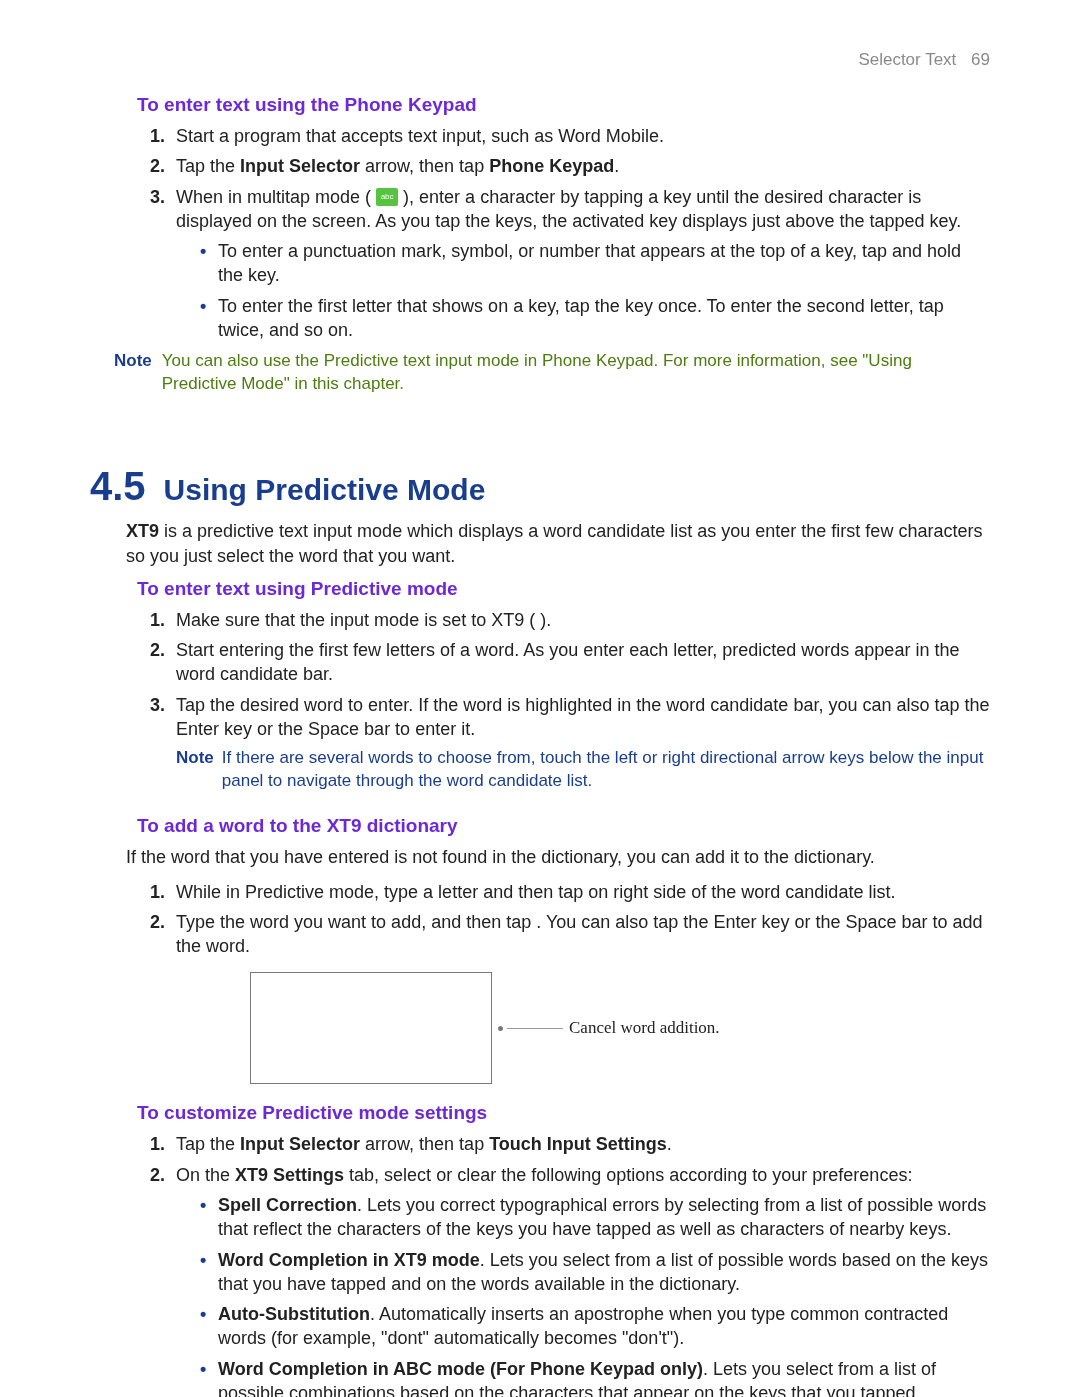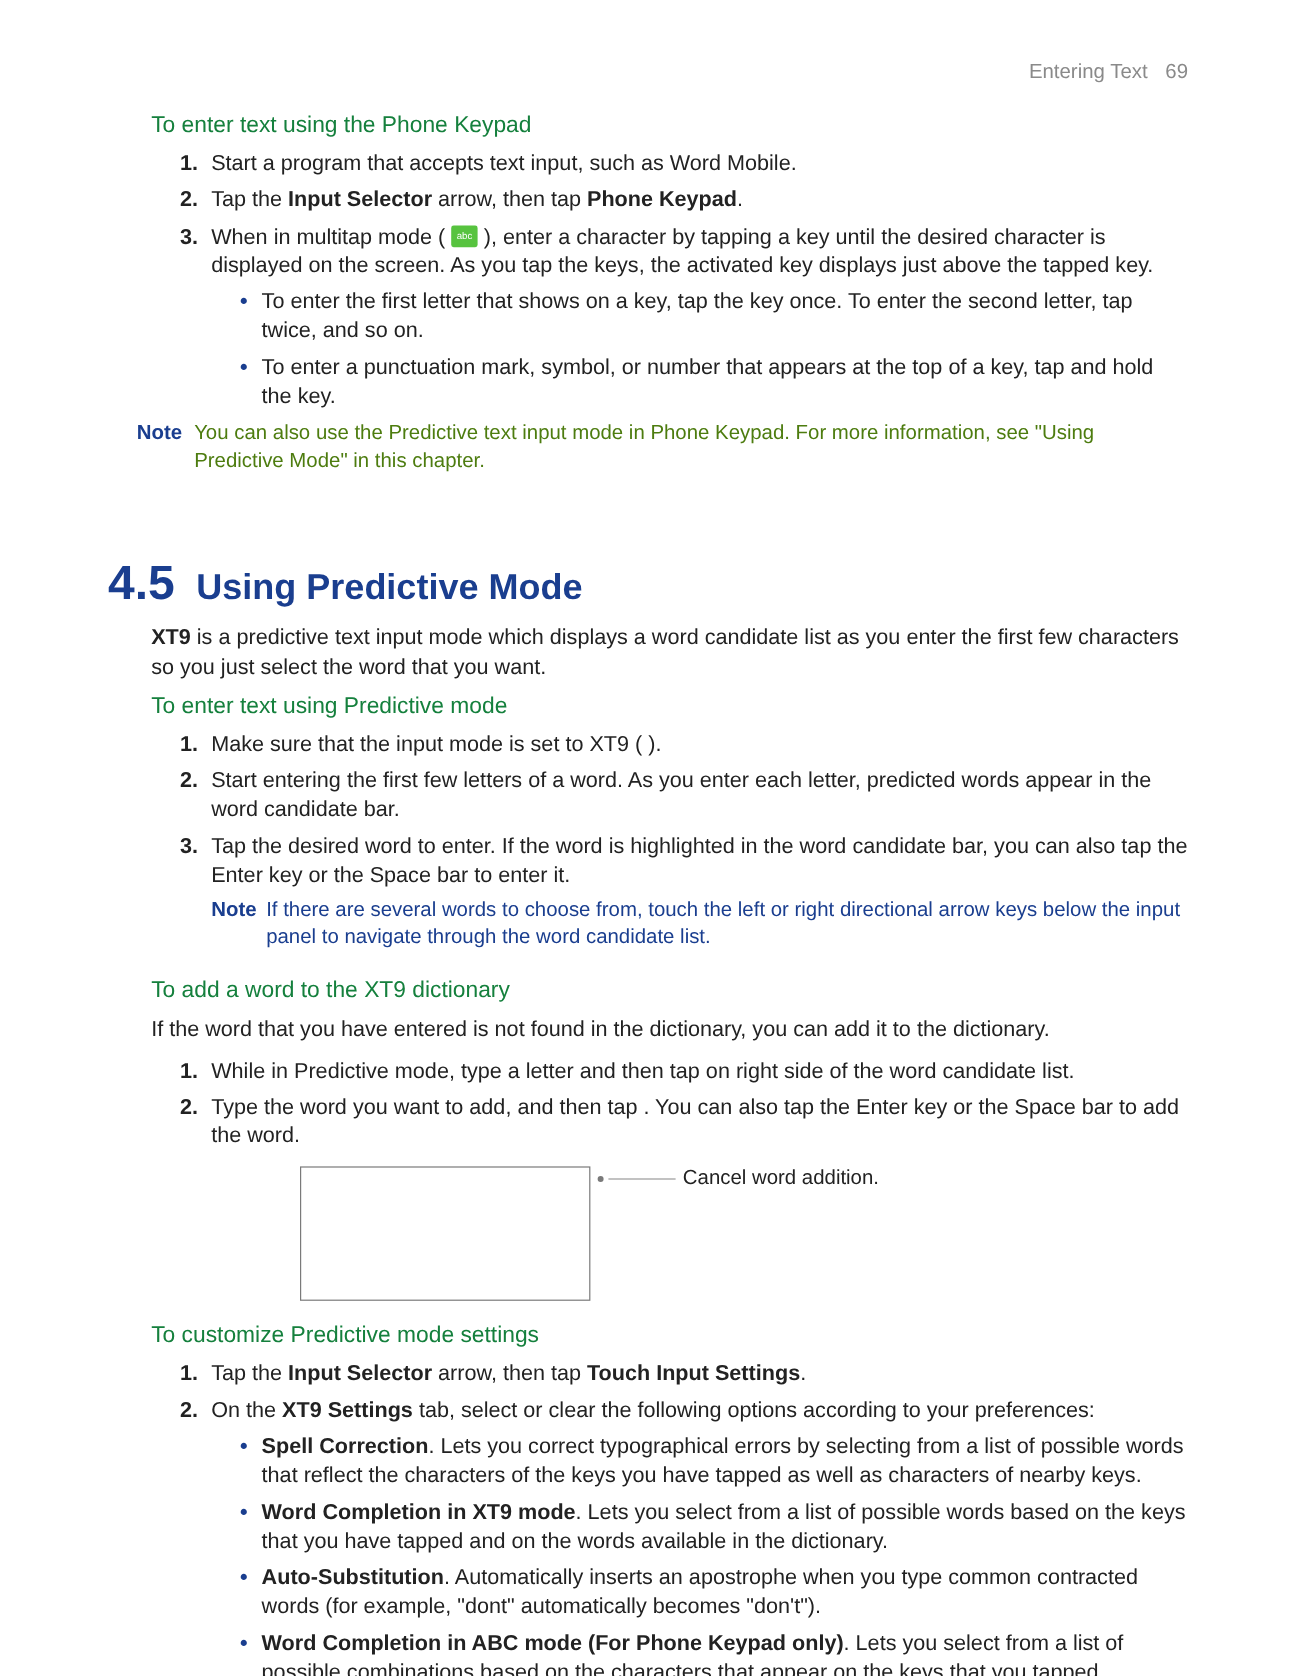--- a/index.html
+++ b/index.html
@@ -17,24 +17,24 @@
     position: relative;
   }
   .running-head {
     text-align: right;
     color: #8a8a8a;
     font-size: 17px;
     margin-bottom: 24px;
   }
   .running-head .pgnum { margin-left: 10px; }
   .subhead {
-    color: #15803d;
-    font-weight: 400;
+    color: #6d28d9;
+    font-weight: 700;
     font-size: 19px;
-    margin: 6px 0 8px 36px;
+    margin: 6px 0 8px 47px;
   }
   ol.numlist {
     list-style: none;
     margin: 0 0 0 60px;
     padding: 0;
   }
   ol.numlist > li {
     position: relative;
     padding-left: 26px;
     font-size: 18px;
@@ -136,22 +136,23 @@
     content: "abc";
     position: absolute;
     left: 0; right: 0; top: 0;
     text-align: center;
     font-size: 8px;
     color: #ffffff;
     line-height: 18px;
   }
   .figure-row {
     display: flex;
-    align-items: flex-start;
+    align-items: center;
     margin: 14px 0 18px 160px;
+    font-family: Liberation Serif, serif;
   }
   .placeholder-box {
     width: 240px;
     height: 110px;
     border: 1px solid #7a7a7a;
     background: #fff;
   }
   .callout-line {
     width: 56px;
     height: 0;
@@ -164,41 +165,41 @@
     background: #7a7a7a;
     margin-right: 4px;
   }
   .callout-text { font-size: 17px; }
 </style>
 </head>
 <body>
 <div class="page">
 
   <div class="running-head">
-    <span>Entering Text</span>
+    <span>Selector Text</span>
     <span class="pgnum">69</span>
   </div>
 
   <div class="subhead">To enter text using the Phone Keypad</div>
   <ol class="numlist">
     <li><span class="num">1.</span>
       <span>Start a program that accepts text input, such as Word Mobile.</span>
     </li>
     <li><span class="num">2.</span>
       <span>
         <span>Tap the </span><b>Input Selector</b><span> arrow, then tap </span><b>Phone Keypad</b><span>.</span>
       </span>
     </li>
     <li><span class="num">3.</span>
       <span>
         <span>When in multitap mode ( </span><span class="iconbox"></span><span> ), enter a character by tapping a key until the desired character is displayed on the screen. As you tap the keys, the activated key displays just above the tapped key.</span>
       </span>
       <ul class="bullets">
+        <li><span>To enter a punctuation mark, symbol, or number that appears at the top of a key, tap and hold the key.</span></li>
         <li><span>To enter the first letter that shows on a key, tap the key once. To enter the second letter, tap twice, and so on.</span></li>
-        <li><span>To enter a punctuation mark, symbol, or number that appears at the top of a key, tap and hold the key.</span></li>
       </ul>
     </li>
   </ol>
   <div class="note-row">
     <div class="note-label">Note</div>
     <div class="note-body">You can also use the Predictive text input mode in Phone Keypad. For more information, see "Using Predictive Mode" in this chapter.</div>
   </div>
 
   <div class="h2row">
     <div class="h2num">4.5</div>

